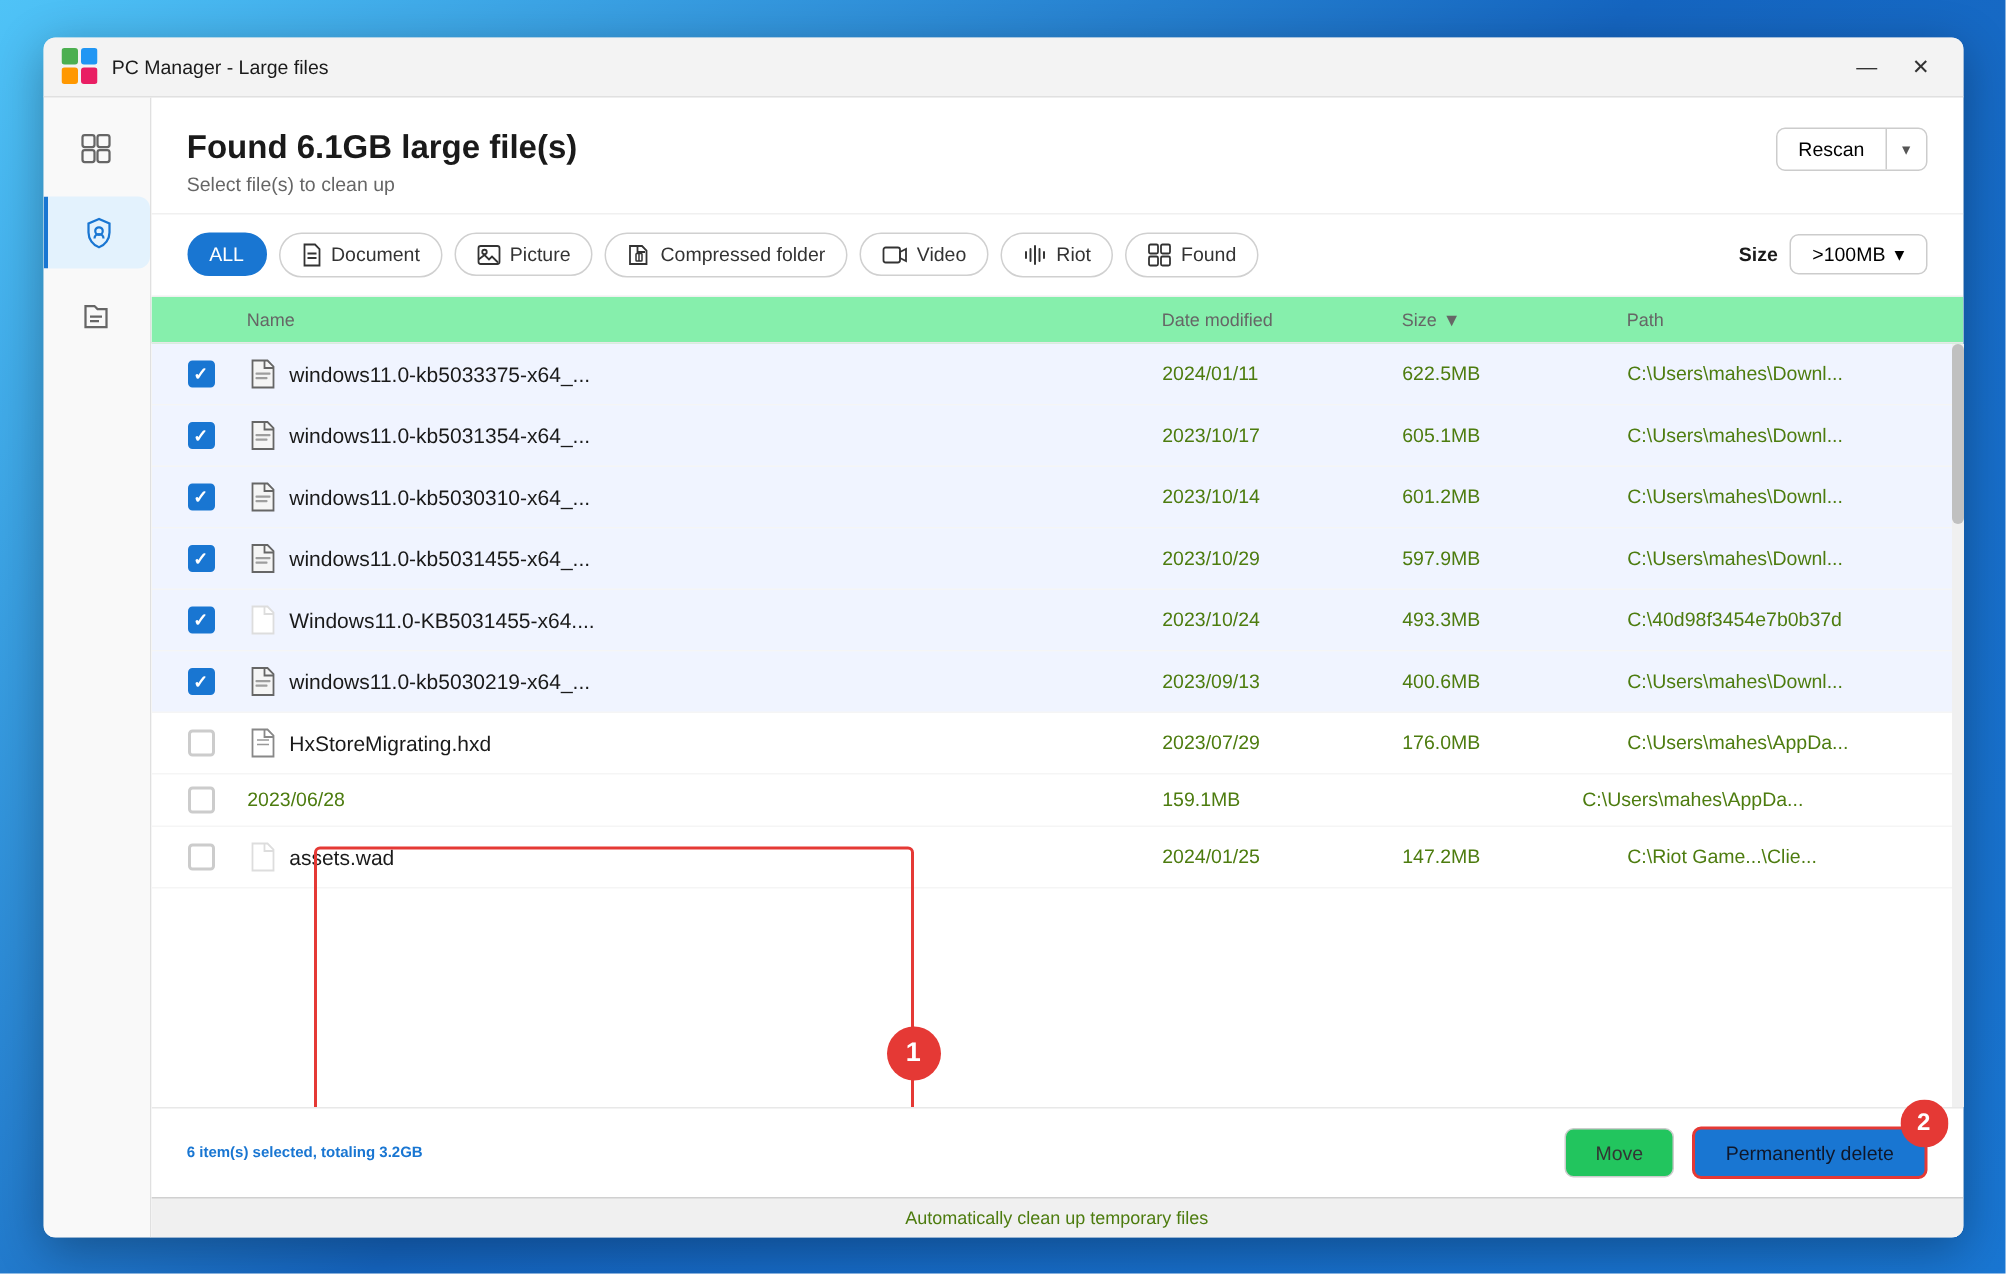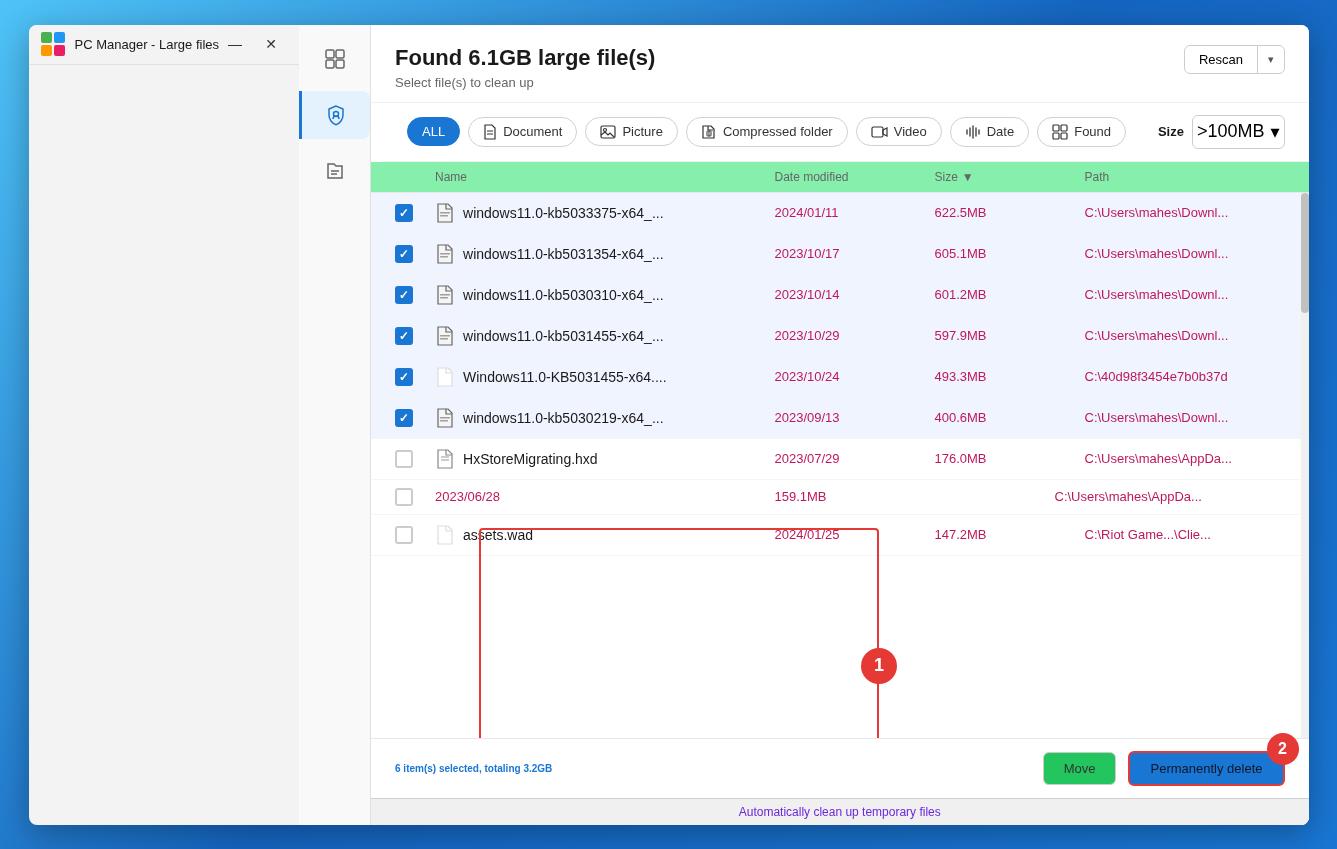--- a/index.html
+++ b/index.html
@@ -13,21 +13,21 @@
       justify-content: center;
       overflow: hidden;
     }
     .window {
       width: 1280px;
       height: 800px;
       background: #f3f3f3;
       border-radius: 8px;
       box-shadow: 0 8px 32px rgba(0,0,0,0.3);
       display: flex;
-      flex-direction: row;
+      flex-direction: column;
       overflow: hidden;
     }
     .title-bar {
       background: #f3f3f3;
       height: 40px;
       display: flex;
       align-items: center;
       padding: 0 12px;
       border-bottom: 1px solid #e0e0e0;
       flex-shrink: 0;
@@ -139,21 +139,20 @@
       font-size: 11px;
       color: #555;
     }
     .filter-bar {
       padding: 12px 24px;
       display: flex;
       align-items: center;
       gap: 8px;
       border-bottom: 1px solid #f0f0f0;
       flex-wrap: wrap;
-      margin-left: 12px;
     }
     .filter-btn {
       padding: 6px 14px;
       border-radius: 20px;
       border: 1px solid #d0d0d0;
       background: white;
       cursor: pointer;
       font-size: 13px;
       display: flex;
       align-items: center;
@@ -175,23 +174,23 @@
       font-size: 13px;
       font-weight: 600;
       color: #1a1a1a;
     }
     .size-dropdown {
       display: flex;
       align-items: center;
       border: 1px solid #ccc;
       border-radius: 6px;
       background: white;
-      padding: 5px 4px;
-      cursor: pointer;
-      font-size: 18px;
+      padding: 5px 14px;
+      cursor: pointer;
+      font-size: 13px;
       gap: 6px;
     }
     .table-header {
       display: grid;
       grid-template-columns: 40px 1fr 160px 120px 30px 200px;
       padding: 8px 24px;
       background: #86efac;
       border-bottom: 1px solid #e8e8e8;
     }
     .table-header-cell {
@@ -251,21 +250,21 @@
       display: flex;
       align-items: center;
       justify-content: center;
     }
     .file-icon svg {
       width: 18px;
       height: 22px;
     }
     .date-cell, .size-cell, .path-cell {
       font-size: 13px;
-      color: #be185d;
+      color: #4d7c0f;
     }
     .selected-border {
       position: absolute;
       top: 335px;
       left: 108px;
       width: 400px;
       height: 302px;
       border: 2px solid #e53935;
       border-radius: 4px;
       pointer-events: none;
@@ -360,21 +359,21 @@
       width: 8px;
       height: 120px;
       background: #c0c0c0;
       border-radius: 4px;
     }
     .bottom-bar {
       background: #f0f0f0;
       border-top: 1px solid #d0d0d0;
       padding: 6px 24px;
       font-size: 12px;
-      color: #6d28d9;
+      color: #4d7c0f;
       text-align: center;
     }
   </style>
 </head>
 <body>
 
 <div class="window">
 
   <div class="title-bar">
     <div class="title-bar-logo">
@@ -463,21 +462,21 @@
           <svg width="17" height="14" viewBox="0 0 17 14" fill="none">
             <rect x="1" y="2" width="11" height="10" rx="1.5" stroke="currentColor" stroke-width="1.2" fill="none"></rect>
             <path d="M12 5l4-2v8l-4-2V5z" stroke="currentColor" stroke-width="1.2" fill="none"></path>
           </svg>
           <span>Video</span>
         </button>
         <button class="filter-btn">
           <svg width="16" height="16" viewBox="0 0 16 16" fill="none">
             <path d="M8 2v12M5 4v8M11 4v8M2 6v4M14 6v4" stroke="currentColor" stroke-width="1.3" stroke-linecap="round"></path>
           </svg>
-          <span>Date</span>
+          <span>Riot</span>
         </button>
         <button class="filter-btn">
           <svg width="16" height="16" viewBox="0 0 16 16" fill="none">
             <rect x="1" y="1" width="6" height="6" rx="1" stroke="currentColor" stroke-width="1.2" fill="none"></rect>
             <rect x="9" y="1" width="6" height="6" rx="1" stroke="currentColor" stroke-width="1.2" fill="none"></rect>
             <rect x="1" y="9" width="6" height="6" rx="1" stroke="currentColor" stroke-width="1.2" fill="none"></rect>
             <rect x="9" y="9" width="6" height="6" rx="1" stroke="currentColor" stroke-width="1.2" fill="none"></rect>
           </svg>
           <span>Found</span>
         </button>

